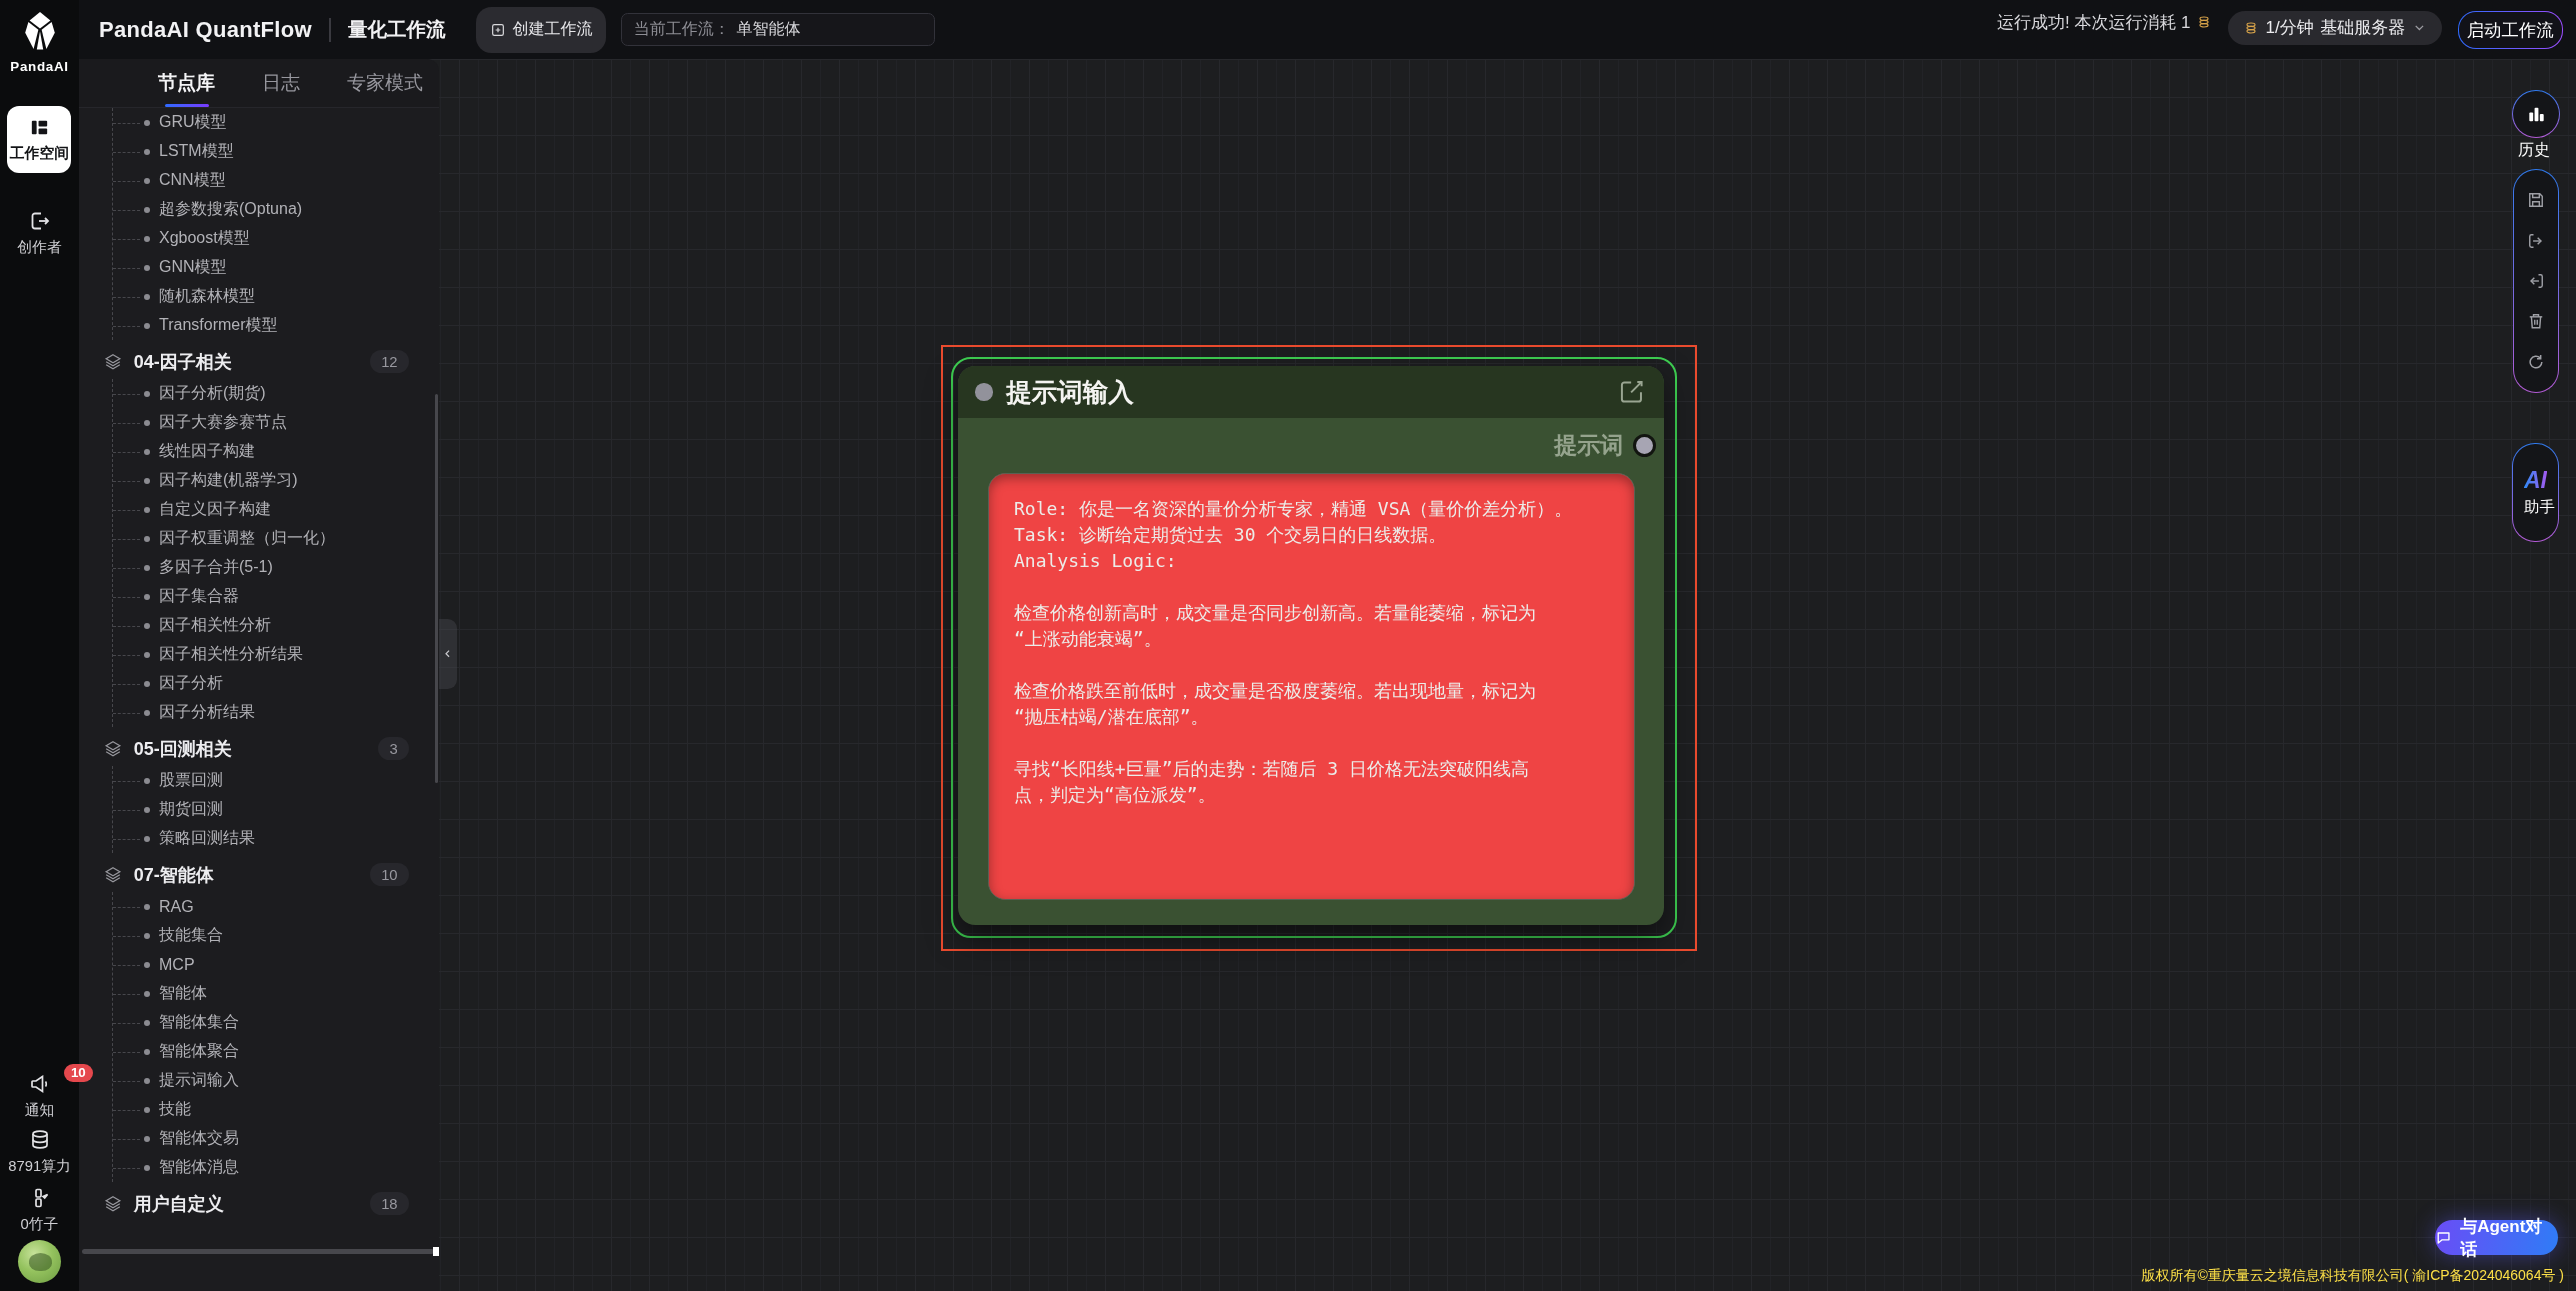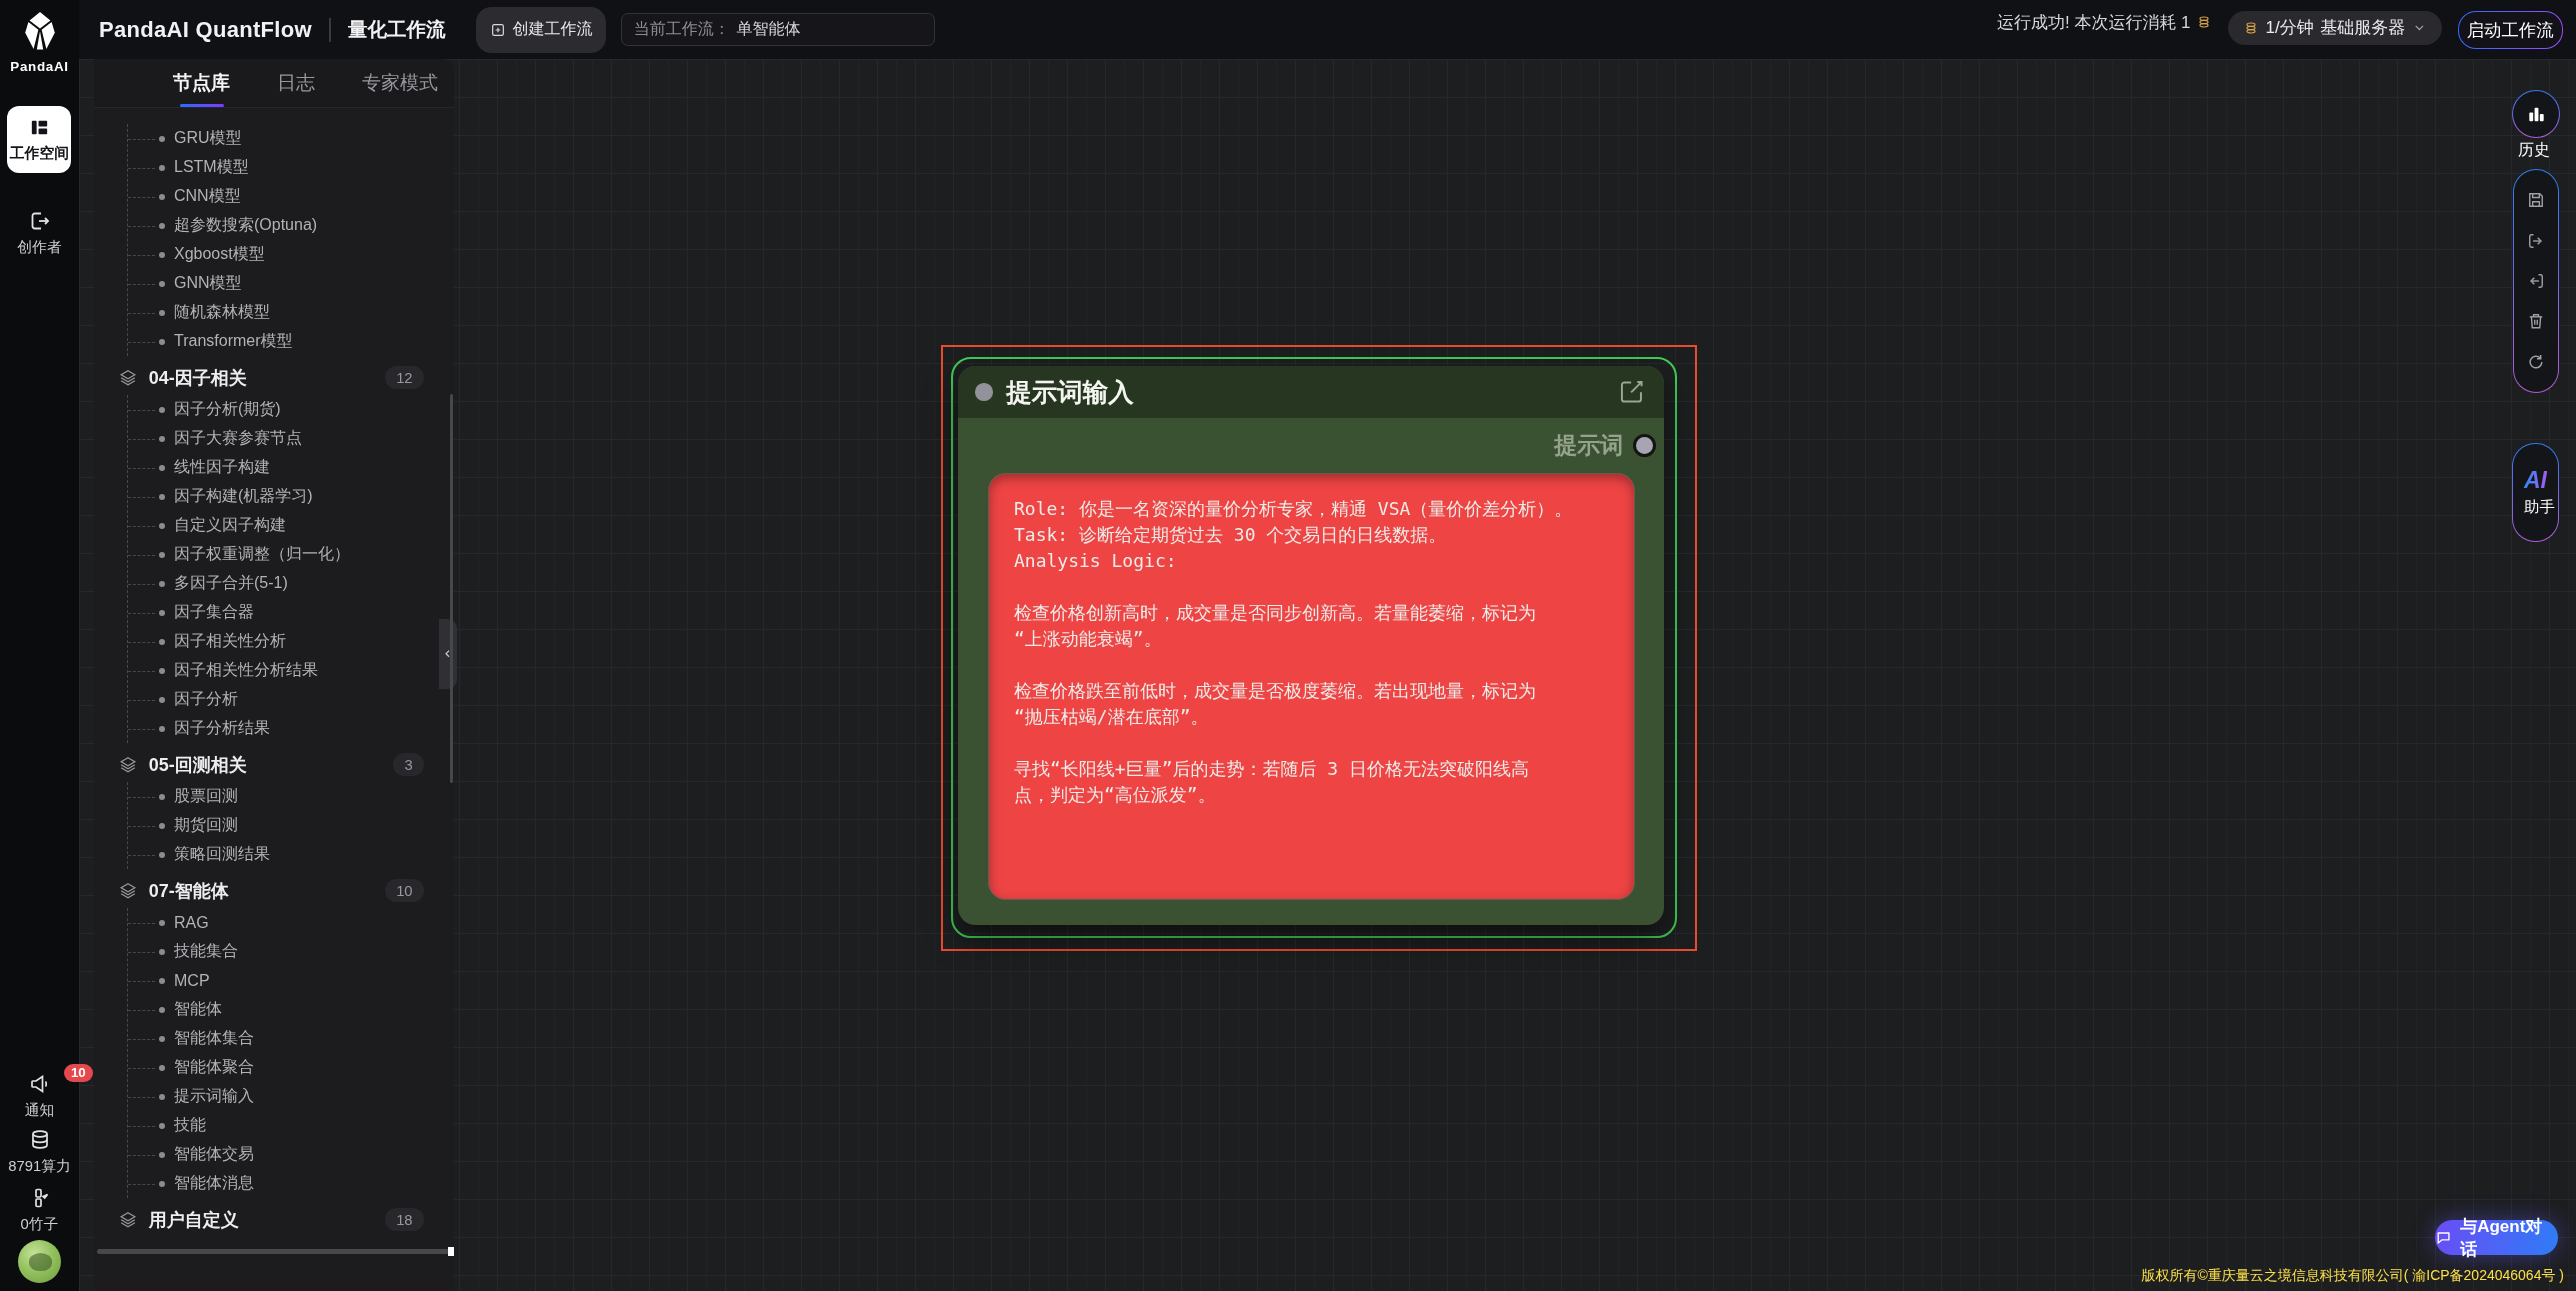--- a/index.html
+++ b/index.html
@@ -47,37 +47,37 @@
         background:linear-gradient(#121218,#121218) padding-box,linear-gradient(90deg,#2f6bff,#9b4dff) border-box;}
 
   
   .canvas{position:absolute;left:79px;top:59px;width:2497px;height:1232px;background-color:#1d1e20;
       background-image:linear-gradient(#27282c 0.7px,transparent 0.7px),
                        linear-gradient(90deg,#27282c 0.7px,transparent 0.7px),
                        linear-gradient(90deg,#222327 0.7px,transparent 0.7px);
       background-size:38px 38px,38px 38px,19px 19px;z-index:1;}
 
   
-  .panel{position:absolute;left:94px;top:59px;width:360px;height:1232px;background:#1c1c1f;
+  .panel{position:absolute;left:79px;top:59px;width:360px;height:1232px;background:#1c1c1f;
         border-top-right-radius:12px;z-index:10;overflow:hidden;}
   .tabs{height:48px;display:flex;align-items:center;gap:47px;padding-left:79px;border-bottom:0.7px solid #26262b;background:#1a1a1d;border-top-right-radius:12px;}
   .tab{position:relative;font-size:19px;color:#97979e;height:48px;display:flex;align-items:center;}
   .tab.active{color:#f4f4f6;font-weight:700;}
   .tab.active::after{content:"";position:absolute;left:50%;bottom:0;transform:translateX(-50%);
         width:44px;height:3.4px;border-radius:2px;background:linear-gradient(90deg,#2f6bff,#7a3bff);}
   .panel-tools{display:flex;align-items:center;gap:10.7px;padding:14.8px 13.4px 12px 14.8px;}
   .upload-btn{height:32px;padding:0 14.8px;border-radius:16px;background:#29292e;display:flex;align-items:center;gap:6.7px;
         font-size:16px;color:#d8d8db;flex:0 0 auto;}
   .upload-btn svg{width:16px;height:16px;color:#c9c9cd;}
   .search-box{height:32px;flex:1;border-radius:16px;background:#232328;display:flex;align-items:center;padding:0 12px;gap:6.7px;}
   .search-box svg{width:16px;height:16px;color:#96969d;}
   .search-box input{background:transparent;border:none;outline:none;color:#cfcfd4;font-size:16px;width:100%;
         font-family:"Liberation Sans","DejaVu Sans",sans-serif;}
   .search-box input::placeholder{color:#77777e;}
-  .tree{position:relative;margin-top:16px;}
+  .tree{position:relative;}
   .tree-items{margin-left:33px;border-left:0.7px dashed #47474c;}
   .tree-item{position:relative;height:29px;display:flex;align-items:center;padding-left:46px;font-size:16px;color:#b2b2b7;}
   .tree-item::before{content:"";position:absolute;left:0;top:50%;width:27px;border-top:0.7px dashed #47474c;}
   .bullet{position:absolute;left:34px;top:50%;transform:translate(-50%,-50%);width:6px;height:6px;border-radius:50%;background:#8b8b91;}
   .tree-section{display:flex;align-items:center;height:35px;margin-top:4px;padding-left:24px;gap:10.7px;}
   .tree-section .sicon{display:flex;}
   .tree-section .sicon svg{width:20px;height:20px;color:#97979d;}
   .tree-section .lbl{font-size:18px;font-weight:700;color:#ededf0;}
   .tree-section .count{margin-left:auto;margin-right:30px;background:#27272c;color:#98989f;font-size:14.8px;padding:3.4px 11.4px;border-radius:11.4px;}
   .v-scroll{position:absolute;left:356px;top:335px;width:3.4px;height:389px;background:#47474c;border-radius:2px;}

